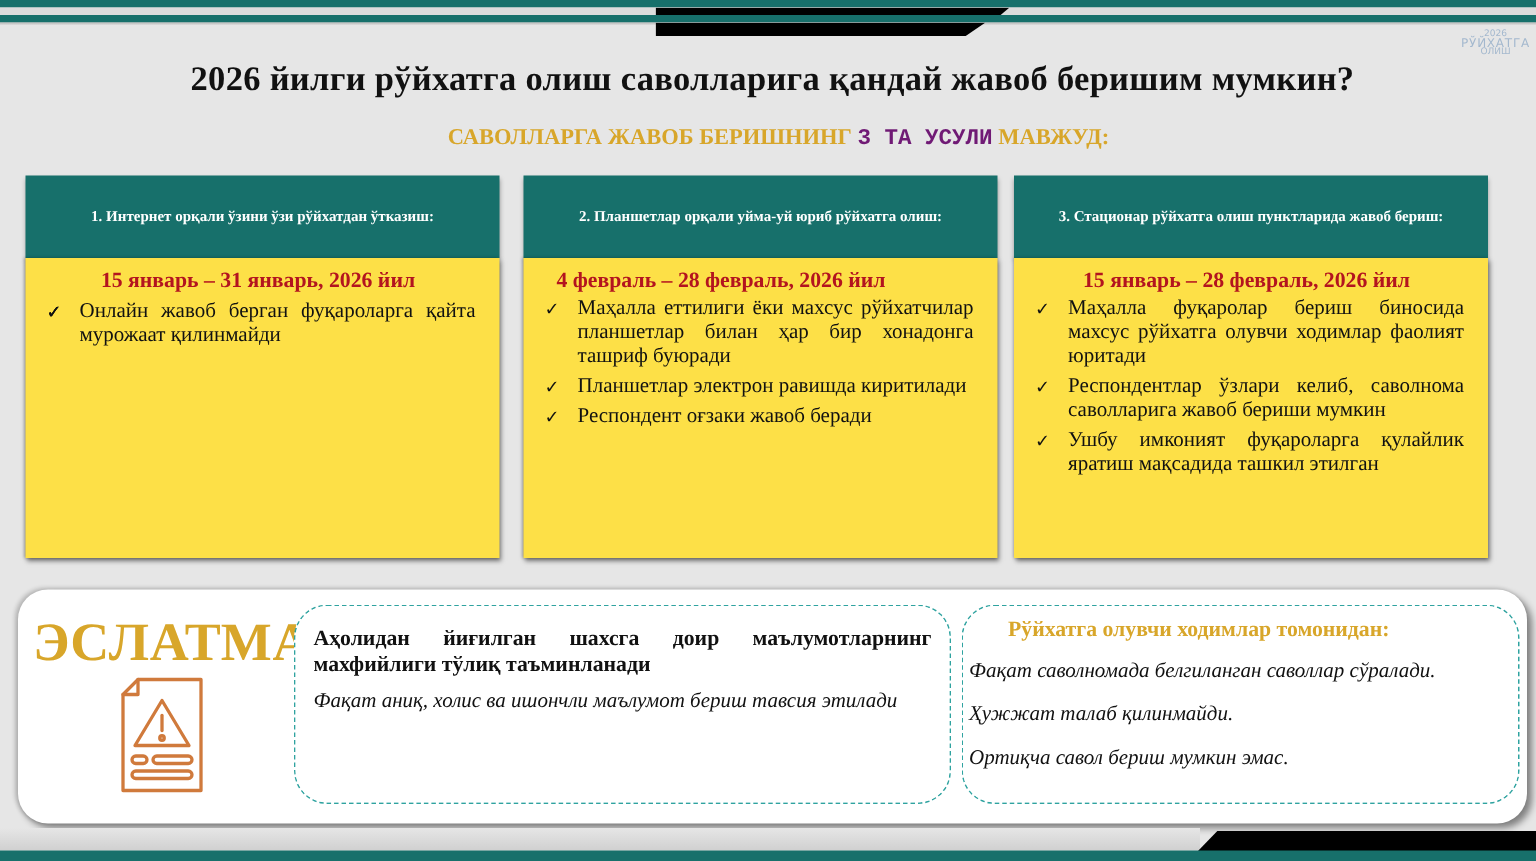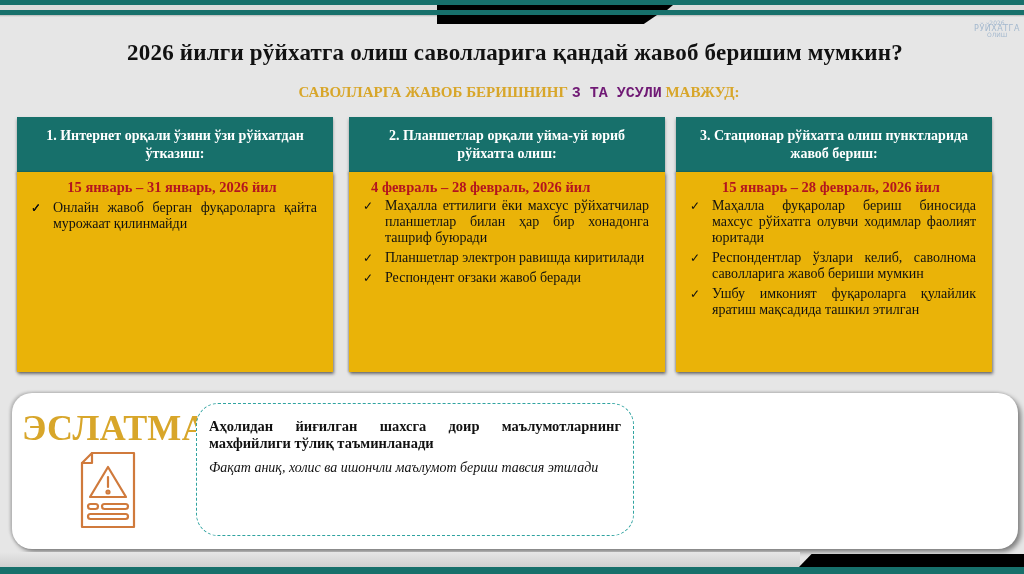--- a/index.html
+++ b/index.html
@@ -15,22 +15,22 @@
   .top-shadow { position: absolute; left: 0; top: 15px; width: 1024px; height: 2px; background: linear-gradient(#b8b8b8, #e6e6e6); }
 
   .logo { position: absolute; left: 972px; top: 20px; width: 50px; height: 26px; color: #9db4cc; font-family: "DejaVu Sans", sans-serif; font-size: 6px; line-height: 6px; text-align: center; opacity: 0.9; }
   .logo .big { font-size: 8px; letter-spacing: 0.5px; }
 
   .title { position: absolute; left: 0; top: 40px; width: 1030px; text-align: center; font-size: 23px; font-weight: bold; letter-spacing: 0.2px; }
   .subtitle { position: absolute; left: 0; top: 84px; width: 1038px; text-align: center; font-size: 15px; font-weight: bold; color: #d8a62a; }
   .subtitle .hl { color: #701a75; font-family: Liberation Mono, monospace; }
 
   .col { position: absolute; top: 117px; width: 316px; }
-  .col-head { background: #17706b; color: #fff; font-weight: bold; font-size: 14px; line-height: 18px; text-align: center; height: 55px; display: flex; align-items: center; justify-content: center; padding: 0 10px; box-shadow: 0 2px 3px rgba(0,0,0,0.35); }
-  .col-body { background: #eab308; height: 200px; box-shadow: 1px 2px 3px rgba(0,0,0,0.5), -1px 0 2px rgba(0,0,0,0.25); padding: 6px 16px 0 10px; }
+  .col-head { background: #17706b; color: #fff; font-weight: bold; font-size: 10px; line-height: 18px; text-align: center; height: 55px; display: flex; align-items: center; justify-content: center; padding: 0 10px; box-shadow: 0 2px 3px rgba(0,0,0,0.35); }
+  .col-body { background: #fde047; height: 200px; box-shadow: 1px 2px 3px rgba(0,0,0,0.5), -1px 0 2px rgba(0,0,0,0.25); padding: 6px 16px 0 10px; }
   .date { color: #b3141f; font-weight: bold; font-size: 14.5px; text-align: center; line-height: 18px; margin-bottom: 2px; }
   .bullets { list-style: none; }
   .bullets li { position: relative; padding-left: 26px; font-size: 14px; line-height: 16px; text-align: justify; margin-bottom: 4px; }
   .bullets li .chk { position: absolute; left: 4px; top: 0; font-size: 12px; }
 
   .note { position: absolute; left: 12px; top: 393px; width: 1006px; height: 156px; background: #fff; border-radius: 20px; box-shadow: 3px 3px 5px rgba(0,0,0,0.45), -2px -1px 3px rgba(0,0,0,0.2); }
   .note-title { position: absolute; left: 10px; top: 14px; font-size: 36px; font-weight: bold; color: #d8a62a; letter-spacing: 0.5px; }
   .note-icon { position: absolute; left: 66px; top: 58px; width: 60px; height: 78px; }
   .dash-box { position: absolute; top: 10px; height: 133px; border: 1.5px dashed #2fa3a0; border-radius: 22px; background: #fff; }
   .box1 { left: 184px; width: 438px; padding: 14px 12px 0 12px; }
@@ -112,17 +112,23 @@
       <rect x="24" y="53" width="26" height="5" rx="2.5"></rect>
       <rect x="10" y="63" width="40" height="5" rx="2.5"></rect>
     </g>
   </svg>
 
   <div class="dash-box box1">
     <div class="strong">Аҳолидан йиғилган шахсга доир маълумотларнинг махфийлиги тўлиқ таъминланади</div>
     <div class="it">Фақат аниқ, холис ва ишончли маълумот бериш тавсия этилади</div>
   </div>
 
+  <div class="dash-box box2">
+    <div class="bhead">Рўйхатга олувчи ходимлар томонидан:</div>
+    <div class="it">Фақат саволномада белгиланган саволлар сўралади.</div>
+    <div class="it">Ҳужжат талаб қилинмайди.</div>
+    <div class="it">Ортиқча савол бериш мумкин эмас.</div>
+  </div>
 </div>
 
 <div class="bot-shadow"></div>
 <div class="bot-black"></div>
 <div class="bot-stripe"></div>
 
 </body></html>

